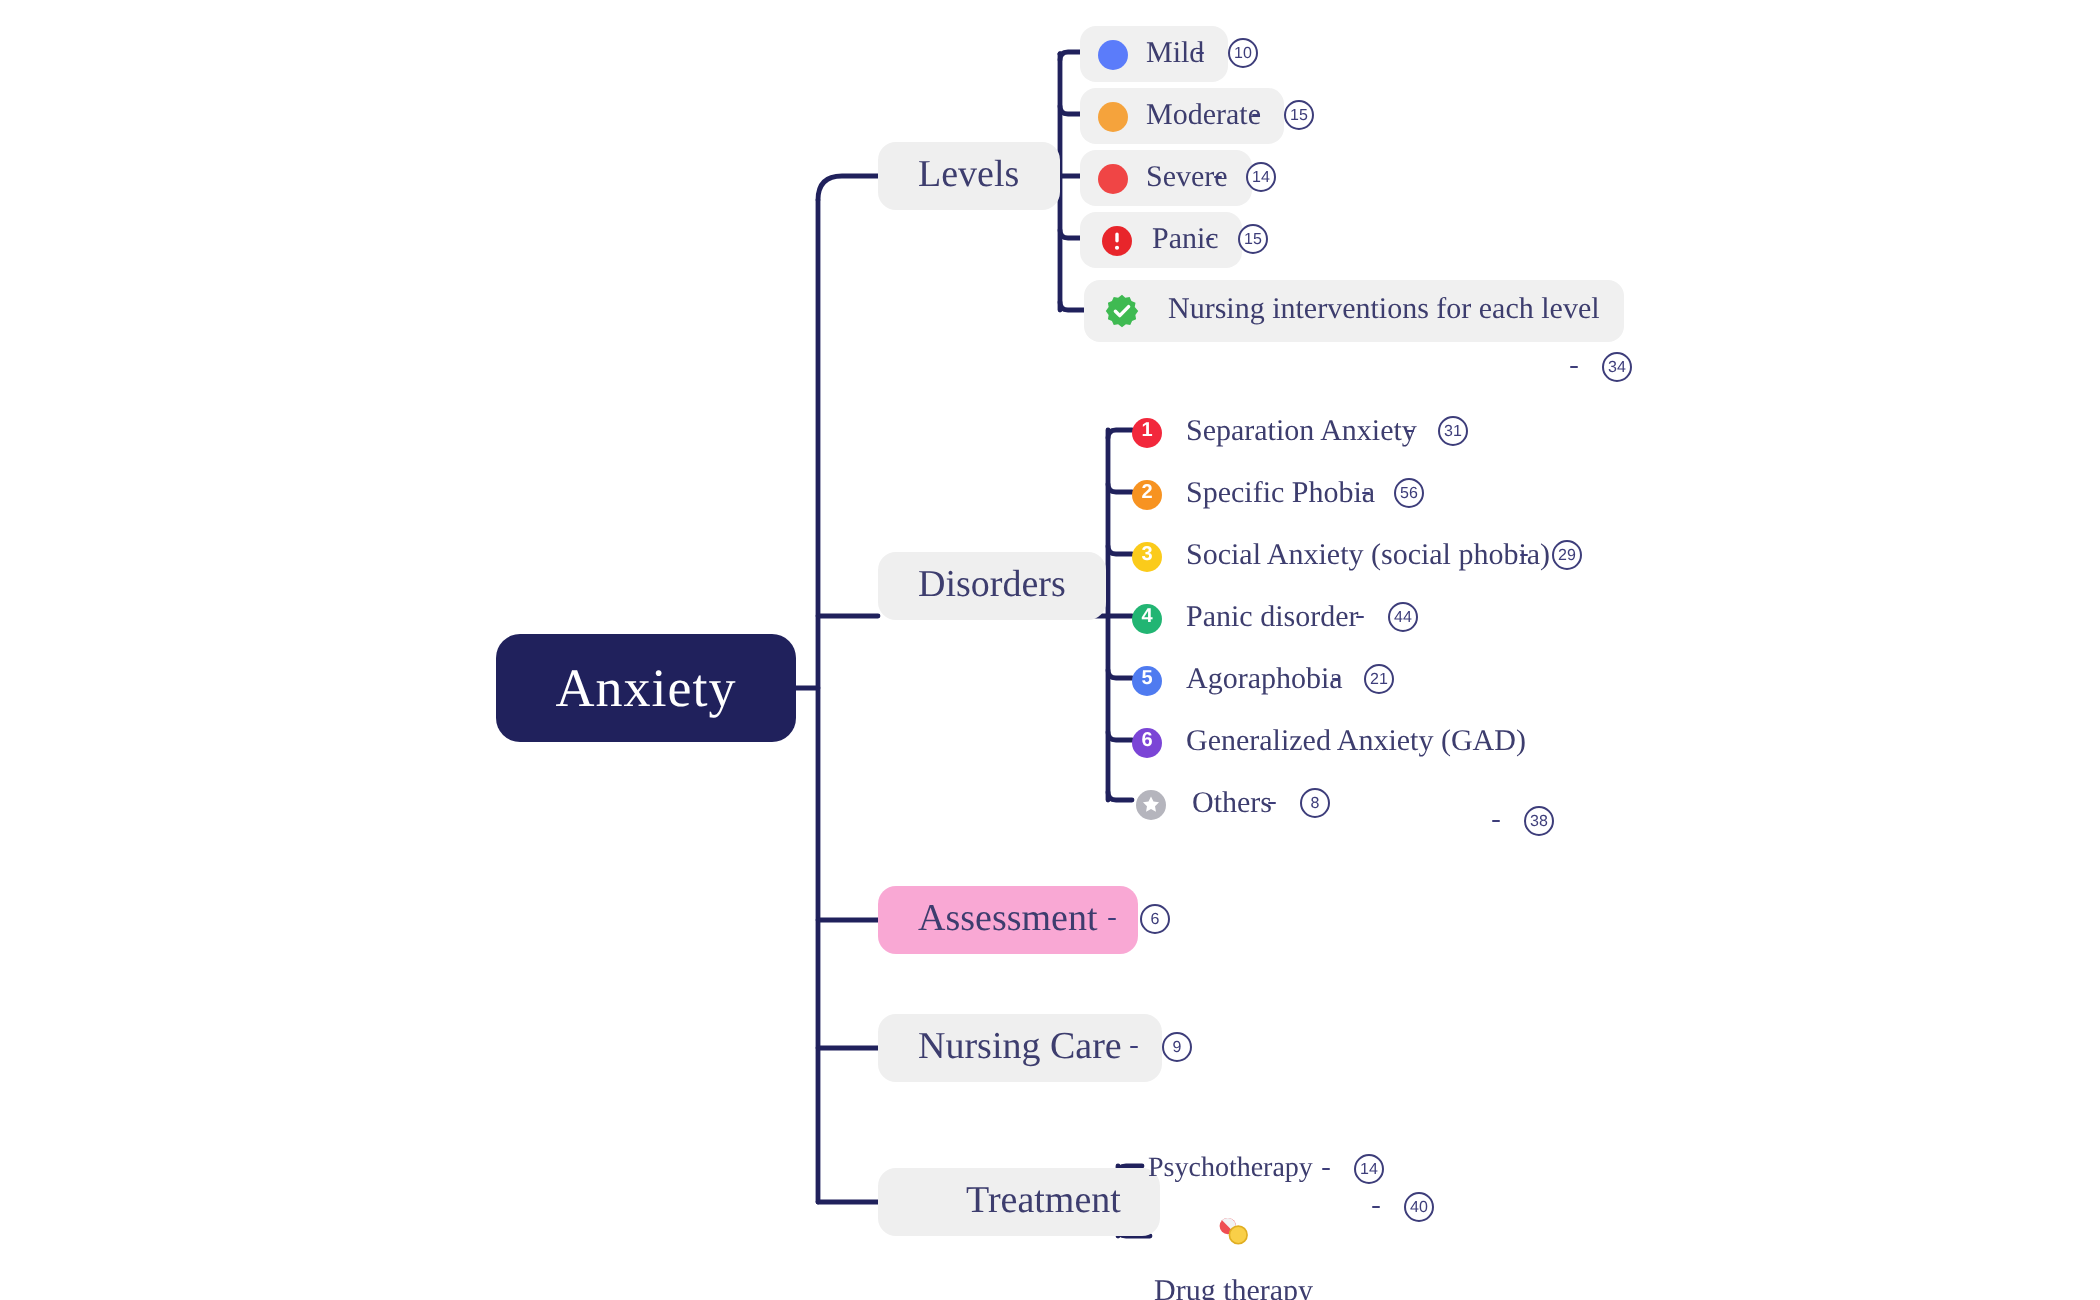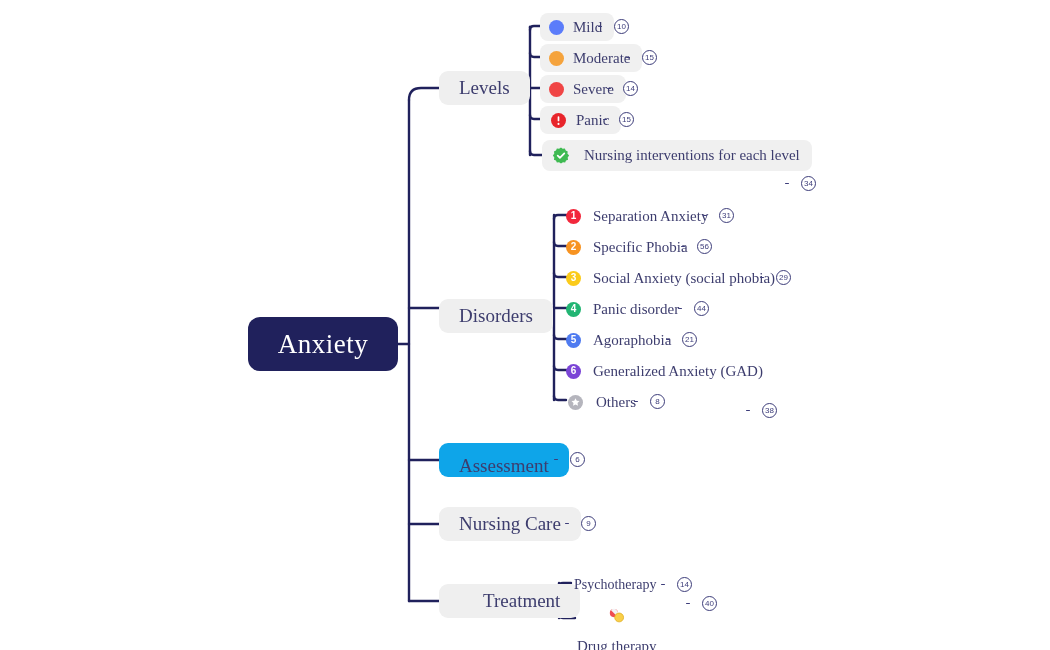--- a/index.html
+++ b/index.html
@@ -51,22 +51,21 @@
   .branch-node {
     background: #efefef;
     border-radius: 9px;
     font-size: 19px;
     color: #3d3d6e;
     justify-content: center;
     padding: 0 20px;
     height: 34px;
   }
   .branch-node.accent-green {
-    background: #0ea5e9;
-    align-items: flex-end;
+    background: #f9a8d4;
   }
 
   .leaf-node {
     background: #f0f0f0;
     border-radius: 8px;
     height: 28px;
     padding: 0 12px 0 9px;
     font-size: 15px;
     color: #3d3d6e;
     gap: 9px;
@@ -235,21 +234,21 @@
         <path fill="none" stroke="#ffffff" stroke-width="2.3" stroke-linecap="round" stroke-linejoin="round" d="M7.6 12.2l2.9 2.9 5.9-6"></path>
       </svg>
     </span>
     <span class="leaf-label">Nursing interventions for each level</span>
   </div>
   <div class="count" style="left:785px; top:148px;margin-top:28px;">
     <span class="dash"></span>
     <span class="bubble">34</span>
   </div>
 
-  <div class="node branch-node" style="left:439px; top:299px;">
+  <div class="node branch-node" style="left:439px; top:276px;">
     <span>Disorders</span>
   </div>
 
   <div class="node leaf-node plain" style="left:566px; top:202px; gap:12px;">
     <span class="bullet" style="background:#f2283c;">1</span>
     <span class="leaf-label">Separation Anxiety</span>
   </div>
   <div class="count" style="left:703px; top:208px;">
     <span class="dash"></span>
     <span class="bubble">31</span>

